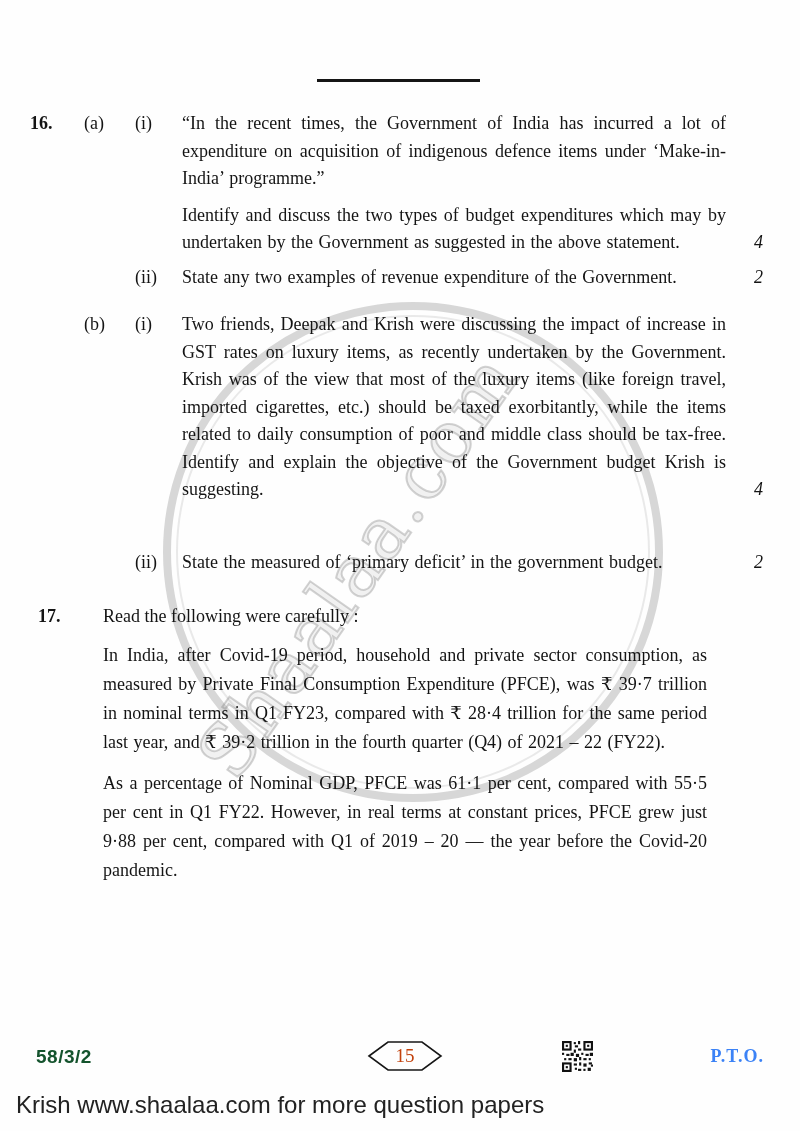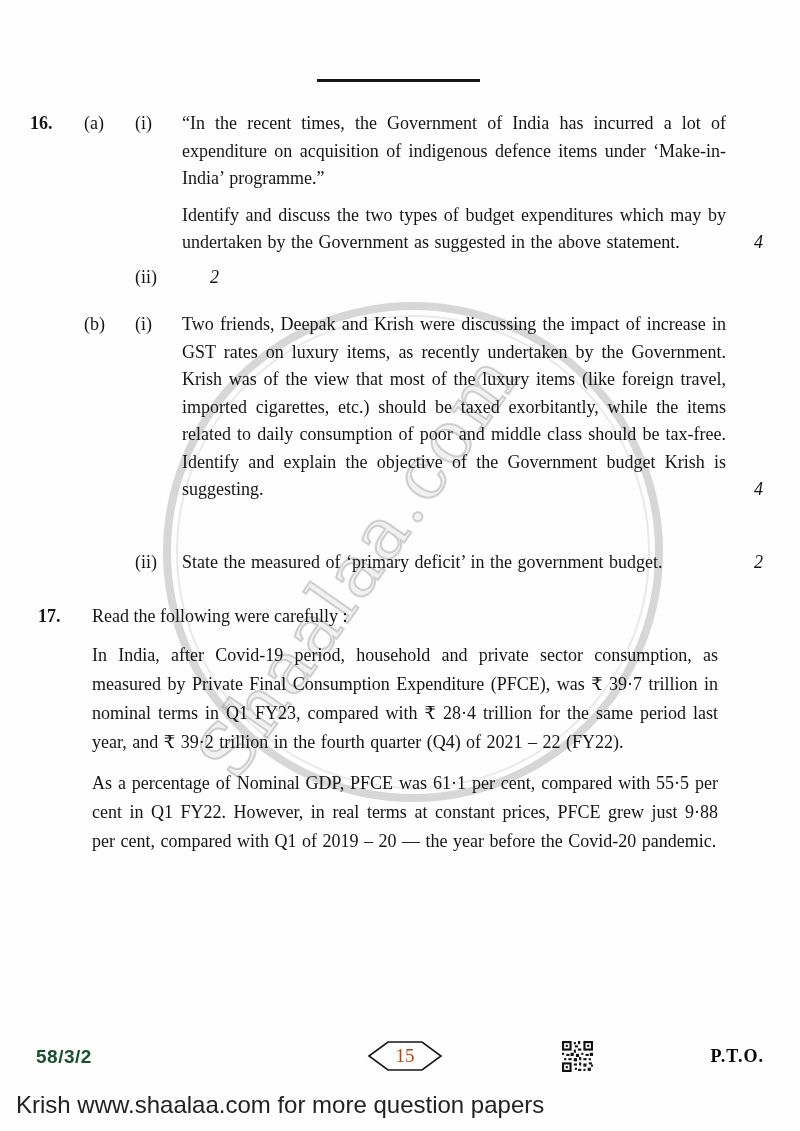--- a/index.html
+++ b/index.html
@@ -33,21 +33,21 @@
   
   .top-rule { position:absolute; left:317px; top:79px; width:163px; height:3px; background:#151515; z-index:1; }
   
   .content { position:absolute; left:0; top:0; right:0; z-index:1; }
   .qrow {
     display:grid;
     grid-template-columns:54px 51px 47px 1fr 44px;
     padding:0 30px;
     font-size:18px; line-height:27.5px;
   }
-  .qrow17 { display:grid; grid-template-columns:54px 1fr 44px; padding:0 38px; font-size:18px; line-height:29px; }
+  .qrow17 { display:grid; grid-template-columns:54px 1fr 44px; padding:0 38px; font-size:18px; line-height:29px;gap:11px; }
   .qnum { font-weight:bold; }
   .qtext { text-align:justify; text-align-last:left; word-spacing:1px; }
   .qtext p + p { margin-top:9px; }
   .marks {
     display:flex; align-items:flex-end; padding-left:28px;
     font-style:italic; font-size:18px; line-height:27.5px;
   }
   .row-a-i   { margin-top:110px; }
   .row-a-ii  { margin-top:7px; }
   .row-or    { margin-top:6px; }
@@ -65,21 +65,21 @@
   }
   .page-badge { position:absolute; left:367px; top:1px; width:76px; height:34px; }
   .page-badge svg { position:absolute; inset:0; }
   .page-badge .num {
     position:absolute; inset:0; display:flex; align-items:center; justify-content:center;
     font-size:19px; color:#c2410c; padding-bottom:1px;
   }
   .qr { position:absolute; left:562px; top:3px; width:31px; height:31px; }
   .pto {
     position:absolute; right:36px; top:8px;
-    font-weight:bold; font-size:18px; letter-spacing:1px; color:#000000;
+    font-weight:bold; font-size:18px; letter-spacing:1px; color:#3b82f6;
   }
   
   .site-banner {
     position:absolute; left:16px; top:1091px; z-index:2;
     font-family:"Liberation Sans","DejaVu Sans",sans-serif;
     font-size:24px; color:#222; cursor:pointer;
   }
 </style>
 </head>
 <body>
@@ -103,20 +103,21 @@
         <p>“In the recent times, the Government of India has incurred a lot of expenditure on acquisition of indigenous defence items under ‘Make-in-India’ programme.”</p>
         <p>Identify and discuss the two types of budget expenditures which may by undertaken by the Government as suggested in the above statement.</p>
       </div>
       <div class="marks">4</div>
     </div>
 
     <div class="qrow row-a-ii">
       <div></div>
         <div></div>
       <div>(ii)</div>
+      <div class="qtext">State any two examples of revenue expenditure of the Government.</div>
       <div class="marks">2</div>
     </div>
 
     <div class="qrow row-or">
       <div></div>
         <div></div>
         <div></div>
       <div></div>
     </div>
 

